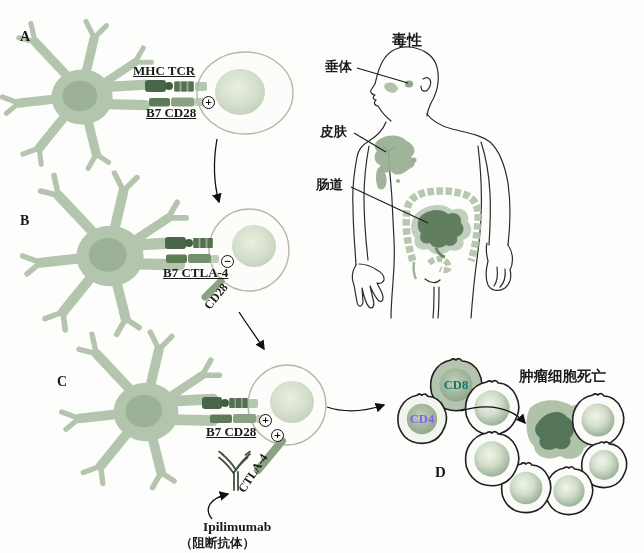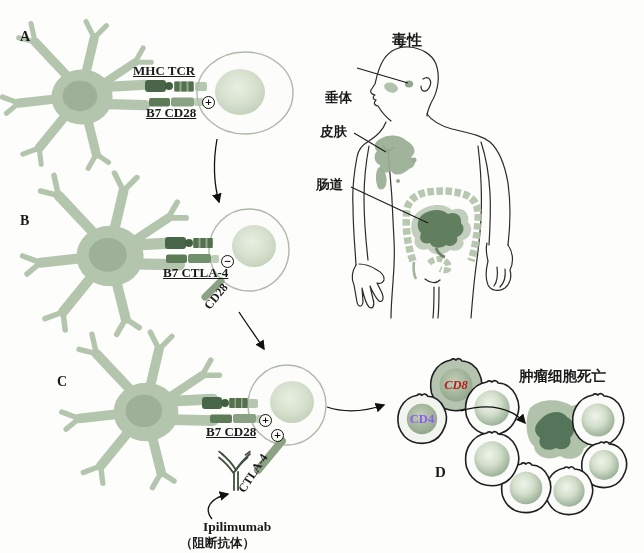--- a/index.html
+++ b/index.html
@@ -224,23 +224,23 @@
 
 <div class="lbl panel-letter" style="left:57px;top:374px;">C</div>
 <div class="lbl serif recept" style="left:206px;top:425px;">B7 CD28</div>
 <div class="badge" style="left:259px;top:414px;">+</div>
 <div class="badge" style="left:271px;top:429px;">+</div>
 <div class="lbl serif rot55" style="left:247px;top:482px;font-size:12px;">CTLA-4</div>
 <div class="lbl serif" style="left:203px;top:520px;font-size:13.5px;">Ipilimumab</div>
 <div class="lbl cn" style="left:180px;top:536px;font-size:12.5px;">（阻断抗体）</div>
 
 <div class="lbl cn" style="left:392px;top:12px;font-size:15px;margin-top:20px;">毒性</div>
-<div class="lbl cn" style="left:325px;top:59px;font-size:13.5px;margin-top:31px;">垂体</div>
+<div class="lbl cn" style="left:325px;top:59px;font-size:13.5px;">垂体</div>
 <div class="lbl cn" style="left:320px;top:124px;font-size:13.5px;">皮肤</div>
 <div class="lbl cn" style="left:316px;top:177px;font-size:13.5px;">肠道</div>
 
 
 <div class="lbl cn" style="left:519px;top:369px;font-size:14.5px;">肿瘤细胞死亡</div>
 <div class="lbl panel-letter" style="left:435px;top:464px;font-size:15px;">D</div>
-<div class="cellTag" style="left:438px;top:378px;color:#b91c1c;font-style:italic;">CD8</div>
+<div class="cellTag" style="left:438px;top:378px;color:#0f766e;">CD8</div>
 <div class="cellTag" style="left:404px;top:412px;color:#8b5cf6;">CD4</div>
 
 </div>
 
 </body></html>

